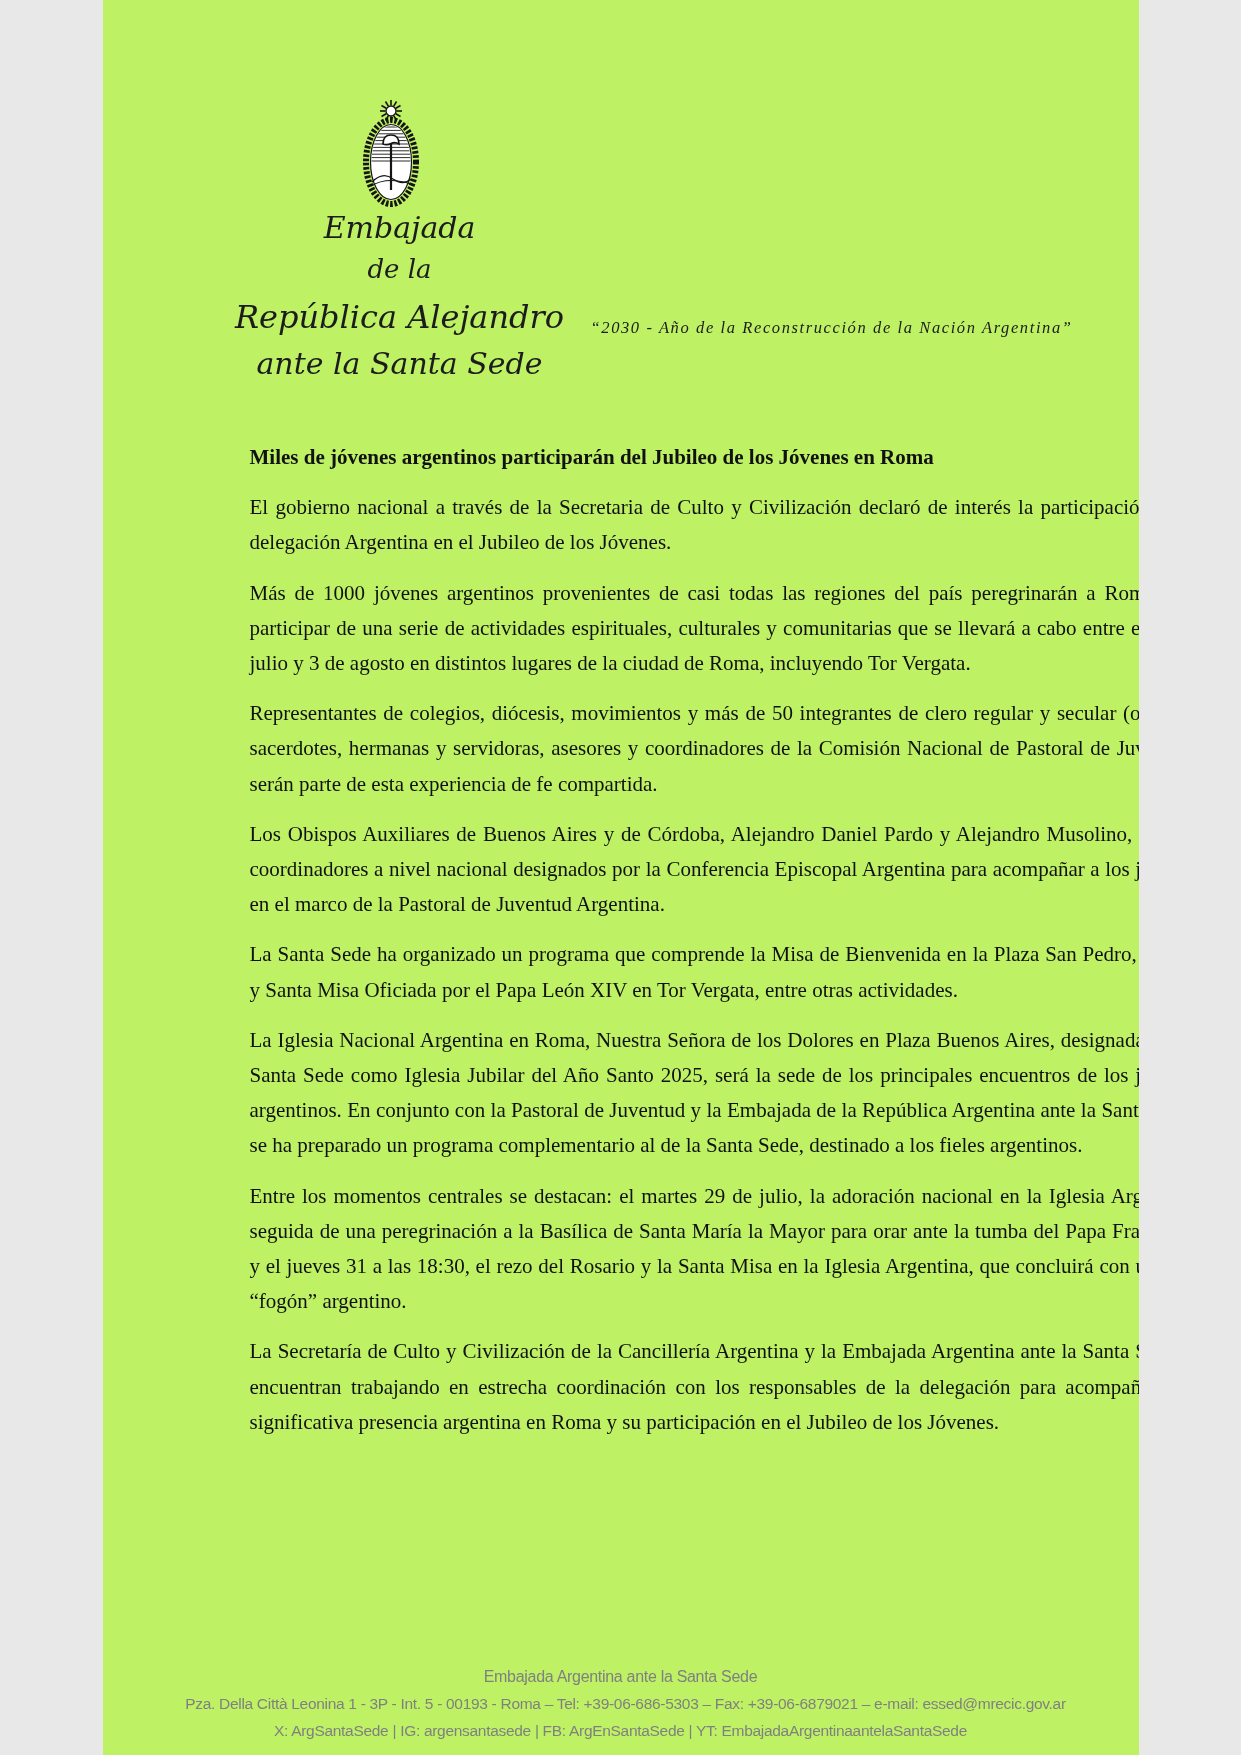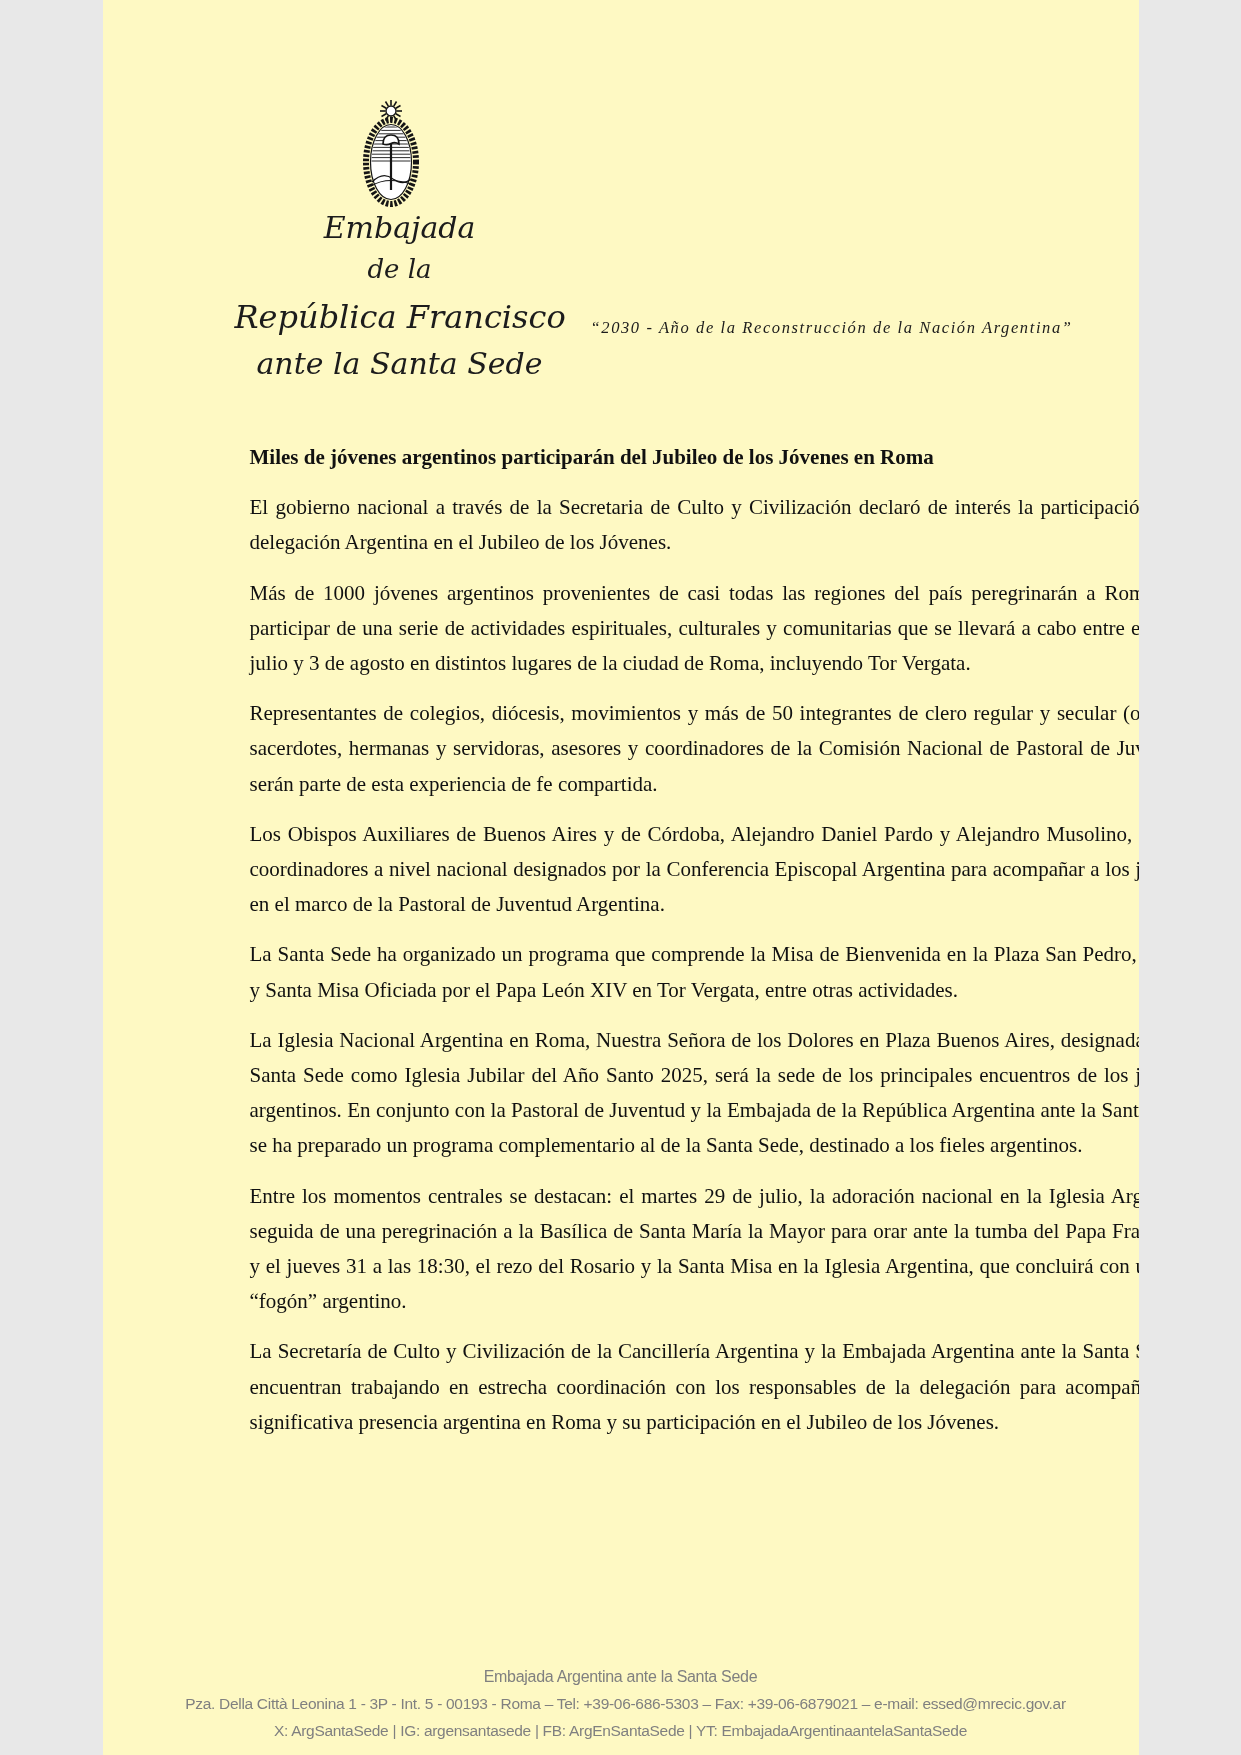--- a/index.html
+++ b/index.html
@@ -1,21 +1,21 @@
 <!DOCTYPE html>
 <html><head>
 <meta charset="utf-8">
 <style>
   html, body { margin: 0; padding: 0; background: #e8e8e8; }
   .page {
     position: relative;
     width: 1036px;
     height: 1755px;
     margin: 0 auto;
-    background: #fef9c3;
+    background: #bef264;
     overflow: hidden;
     font-family: "Liberation Serif", "DejaVu Serif", serif;
     color: #111111;
   }
 
   
   .coa {
     position: absolute;
     left: 252px;
     top: 98px;
@@ -142,21 +142,21 @@
       <line x1="36" y1="46" x2="36" y2="92" stroke="#151515" stroke-width="2.2"></line>
 
       <g fill="none" stroke="#151515">
         <path d="M17 84 Q28 73 38 81 Q48 88 56 81" stroke-width="1.3"></path>
         <path d="M16 88 Q32 78 56 86" stroke-width="1.1"></path>
       </g>
     </svg>
 
     <div class="script-line script-l1">Embajada</div>
     <div class="script-line script-l2">de la</div>
-    <div class="script-line script-l3">República Francisco</div>
+    <div class="script-line script-l3">República Alejandro</div>
     <div class="script-line script-l4">ante la Santa Sede</div>
 
     <div class="motto">“2030 - Año de la Reconstrucción de la Nación Argentina”</div>
   </div>
 
   <div class="doc-body">
     <h2 class="doc-headline">Miles de jóvenes argentinos participarán del Jubileo de los Jóvenes en Roma</h2>
     <p>El gobierno nacional a través de la Secretaria de Culto y Civilización declaró de interés la participación de la delegación Argentina en el Jubileo de los Jóvenes.</p>
     <p>Más de 1000 jóvenes argentinos provenientes de casi todas las regiones del país peregrinarán a Roma para participar de una serie de actividades espirituales, culturales y comunitarias que se llevará a cabo entre el 29 de julio y 3 de agosto en distintos lugares de la ciudad de Roma, incluyendo Tor Vergata.</p>
     <p>Representantes de colegios, diócesis, movimientos y más de 50 integrantes de clero regular y secular (obispos, sacerdotes, hermanas y servidoras, asesores y coordinadores de la Comisión Nacional de Pastoral de Juventud) serán parte de esta experiencia de fe compartida.</p>

